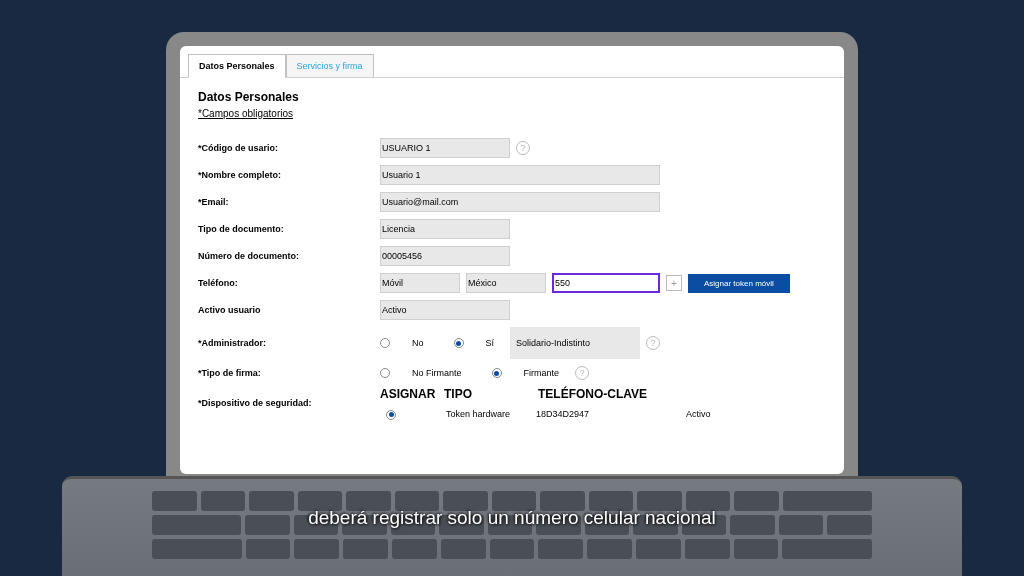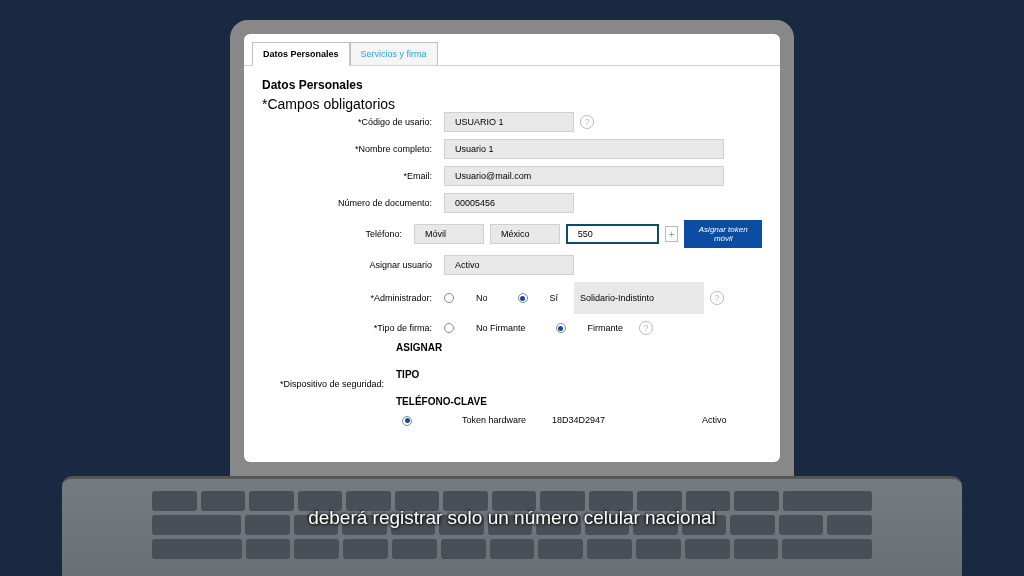--- a/index.html
+++ b/index.html
@@ -4,24 +4,24 @@
   <style>
     * { margin: 0; padding: 0; box-sizing: border-box; font-family: Arial, Helvetica, sans-serif; }
     body {
       width: 1024px; height: 576px;
       background: #1a2942;
       display: flex; flex-direction: column; align-items: center;
       position: relative;
     }
     .laptop {
       position: absolute;
-      top: 20px;
+      top: 32px;
       left: 50%;
       transform: translateX(-50%);
-      width: 564px;
+      width: 692px;
     }
     .screen-bezel {
       background: #888;
       border-radius: 18px 18px 0 0;
       padding: 14px;
     }
     .screen {
       background: #fff;
       border-radius: 6px;
       height: 428px;
@@ -57,50 +57,50 @@
       padding: 12px 18px;
       flex: 1;
       overflow: hidden;
     }
     .section-title {
       font-size: 12px;
       font-weight: bold;
       margin-bottom: 4px;
     }
     .subtitle {
-      font-size: 14px;
-      margin-bottom: 0;
+      font-size: 10px;
+      margin-bottom: 19px;
+      text-decoration: underline;
     }
     .form-row {
       display: flex;
       align-items: center;
       margin-bottom: 7px;
       gap: 6px;
     }
     .label {
       width: 176px;
-      text-align: right;
-      font-size: 9px;
-      font-weight: normal;
+      font-size: 9px;
+      font-weight: bold;
       padding-right: 6px;
     }
     .input {
       background: #e8e8e8;
       border: 1px solid #d0d0d0;
-      padding: 4px 10px;
+      padding: 4px 1px;
       font-size: 9px;
       height: 20px;
       display: flex;
       align-items: center;
     }
     .input.short { width: 130px; }
     .input.long { width: 280px; }
     .input.mini { width: 80px; }
     .input.hlt {
-      border: 2px solid #0c4a6e;
+      border: 2px solid #6d28d9;
       background: #fff;
       width: 108px;
     }
     .help-icon {
       width: 14px; height: 14px;
       border-radius: 50%;
       border: 1px solid #bbb;
       color: #bbb;
       font-size: 9px;
       display: flex; align-items: center; justify-content: center;
@@ -109,24 +109,23 @@
       width: 16px; height: 16px;
       border: 1px solid #bbb;
       color: #999;
       font-size: 10px;
       display: flex; align-items: center; justify-content: center;
     }
     .btn-blue {
       background: #0b4da2;
       color: #fff;
       font-size: 8px;
-      padding: 5px 10px;
+      padding: 5px 16px;
       border: none;
       cursor: pointer;
-      font-style: italic;
     }
     .radio-group {
       display: flex;
       align-items: center;
       gap: 20px;
       font-size: 9px;
     }
     .radio {
       width: 10px; height: 10px;
       border-radius: 50%;
@@ -147,25 +146,24 @@
       border: none;
       padding: 16px 6px;
       font-size: 9px;
       height: 20px;
       display: flex;
       align-items: center;
       width: 130px;
     }
     .table-header {
       display: flex;
-      font-size: 10px;
+      font-size: 12px;
       font-weight: bold;
-      gap: 16px;
+      gap: 4px;
       margin-left: 182px;
-      flex-direction: column;
     }
     .table-row {
       display: flex;
       font-size: 9px;
       align-items: center;
       margin-left: 182px;
       margin-top: 8px;
     }
     .col-assign { width: 60px; }
     .col-type { width: 90px; }
@@ -246,37 +244,41 @@
         <div class="form-row">
           <div class="label">*Nombre completo:</div>
           <div class="input long">Usuario 1</div>
         </div>
 
         <div class="form-row">
           <div class="label">*Email:</div>
           <div class="input long">Usuario@mail.com</div>
         </div>
 
+        <div class="form-row">
+          <div class="label">Tipo de documento:</div>
+          <div class="input short">Licencia</div>
+        </div>
 
         <div class="form-row">
           <div class="label">Número de documento:</div>
           <div class="input short">00005456</div>
         </div>
 
         <div class="form-row">
           <div class="label">Teléfono:</div>
           <div class="input mini">Móvil</div>
           <div class="input mini">México</div>
           <div class="input hlt">550</div>
           <div class="plus-box">+</div>
           <button class="btn-blue">Asignar token móvil</button>
         </div>
 
         <div class="form-row">
-          <div class="label">Asignar usuario</div>
+          <div class="label">Activo usuario</div>
           <div class="input short">Activo</div>
         </div>
 
 
         <div class="form-row">
           <div class="label">*Administrador:</div>
           <div class="radio-group">
             <span class="radio"></span>
             <span class="radio-label">No</span>
             <span class="radio checked"></span>

